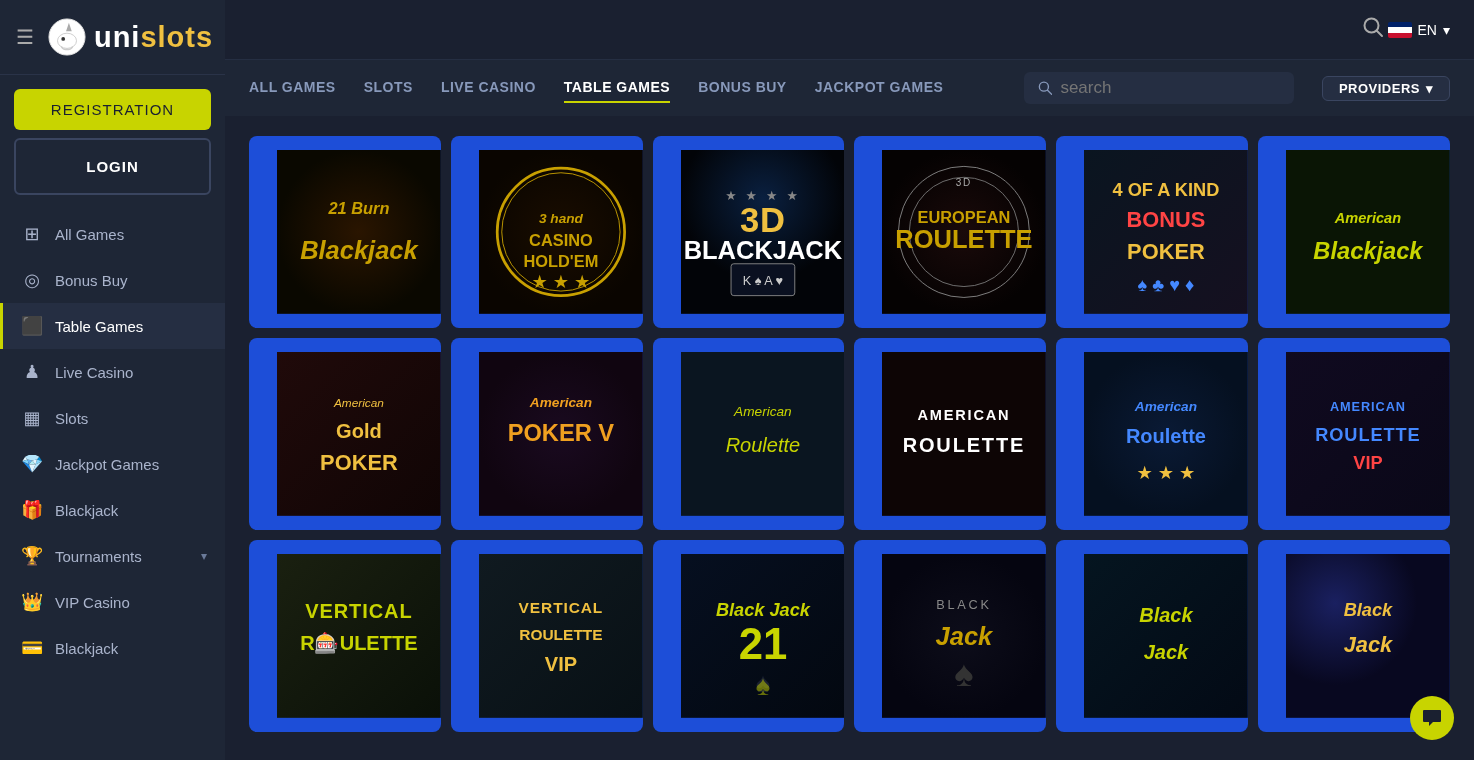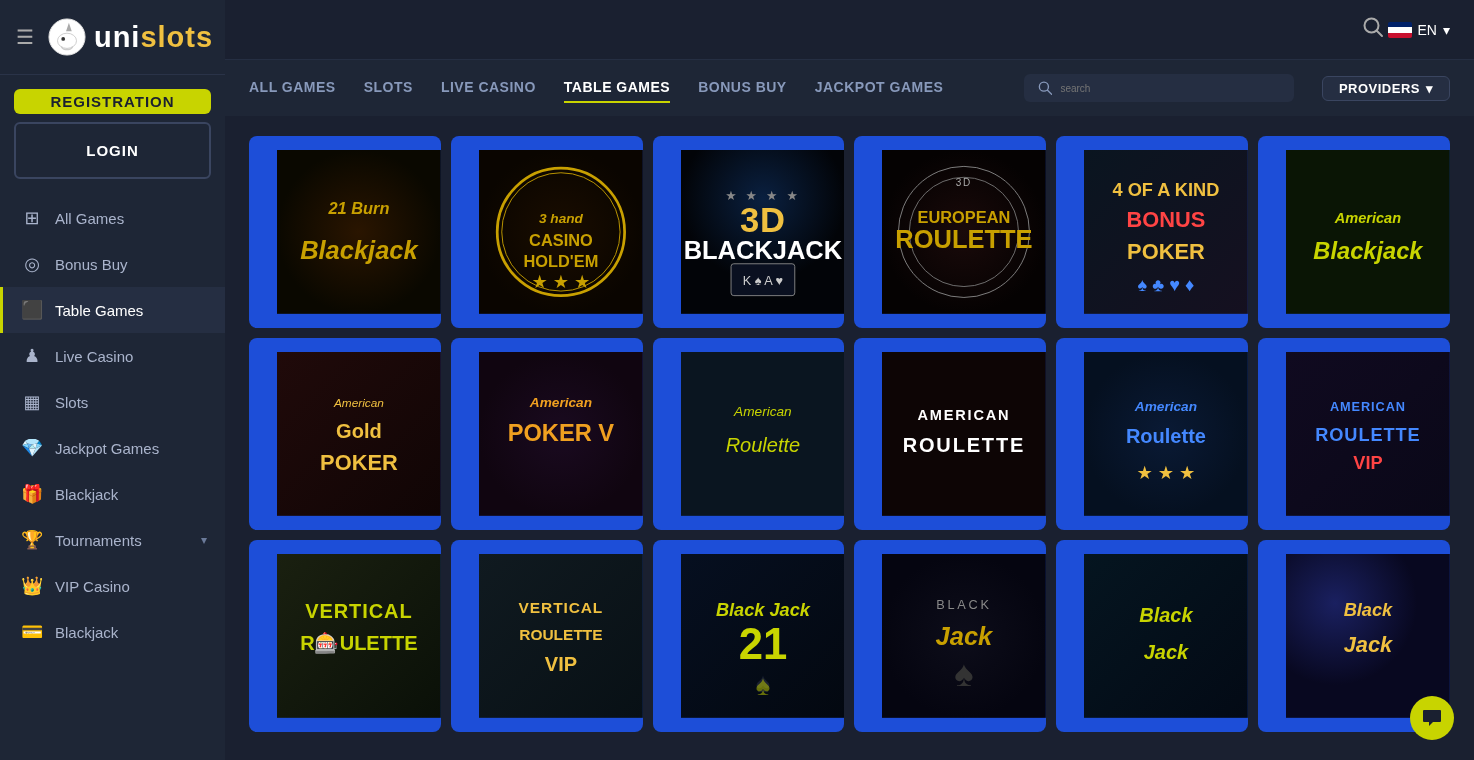--- a/index.html
+++ b/index.html
@@ -55,26 +55,26 @@
 
     .sidebar-buttons {
       padding: 14px 14px 6px;
       display: flex;
       flex-direction: column;
       gap: 8px;
     }
     .btn-registration {
       background: #c8d400;
       color: #1a2030;
-      font-weight: 700;
+      font-weight: 400;
       font-size: 15px;
       letter-spacing: 1px;
       border: none;
       border-radius: 6px;
-      padding: 4px;
+      padding: 12px;
       cursor: pointer;
       text-align: center;
     }
     .btn-login {
       background: transparent;
       color: #fff;
       font-weight: 700;
       font-size: 15px;
       letter-spacing: 1px;
       border: 2px solid #3a4560;
@@ -199,21 +199,21 @@
       border-radius: 6px;
       padding: 6px 14px;
       gap: 8px;
       width: 270px;
     }
     .search-box input {
       background: transparent;
       border: none;
       outline: none;
       color: #8899bb;
-      font-size: 10px;
+      font-size: 17px;
       width: 100%;
     }
     .providers-btn {
       display: flex;
       align-items: center;
       gap: 6px;
       background: #252e42;
       border: 1px solid #3a4560;
       color: #fff;
       font-size: 13px;

